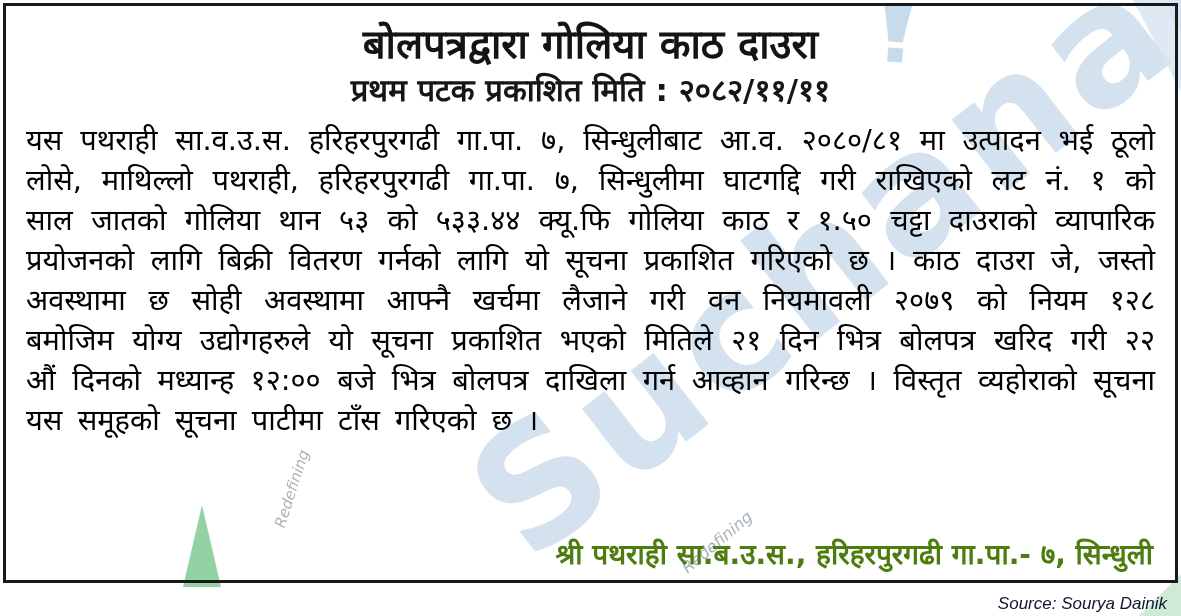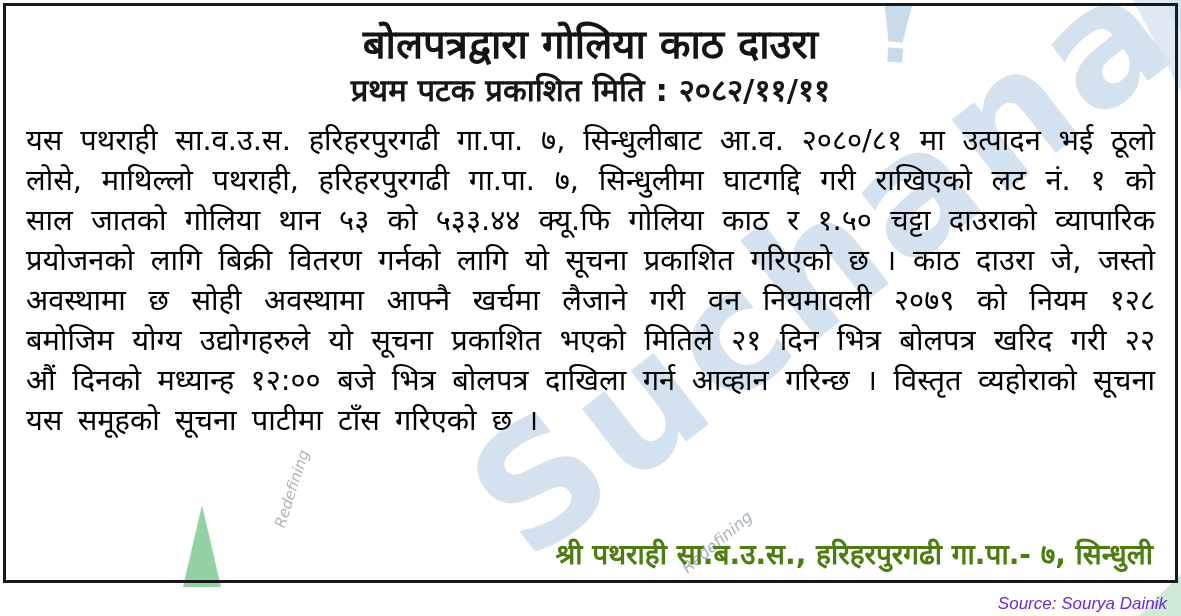--- a/index.html
+++ b/index.html
@@ -50,21 +50,21 @@
     word-spacing:6px; color:#000000;
   }
   .signature {
     position:absolute; right:22px; bottom:8px;
     font-size:28px; font-weight:600; color:#4d7c0f; white-space:nowrap;
   }
   
   .source {
     position:absolute; right:14px; bottom:2px; z-index:2;
     font-family:"Liberation Sans", sans-serif; font-style:italic;
-    font-size:17px; color:#6d28d9;
+    font-size:17px; color:#0f172a;
   }
 </style>
 </head>
 <body>
 
 <div class="stage">
 
   <div class="wm-layer">
     <div class="wm-brand">Suchanaa</div>
     <div class="wm-tagline t1">Redefining</div>

